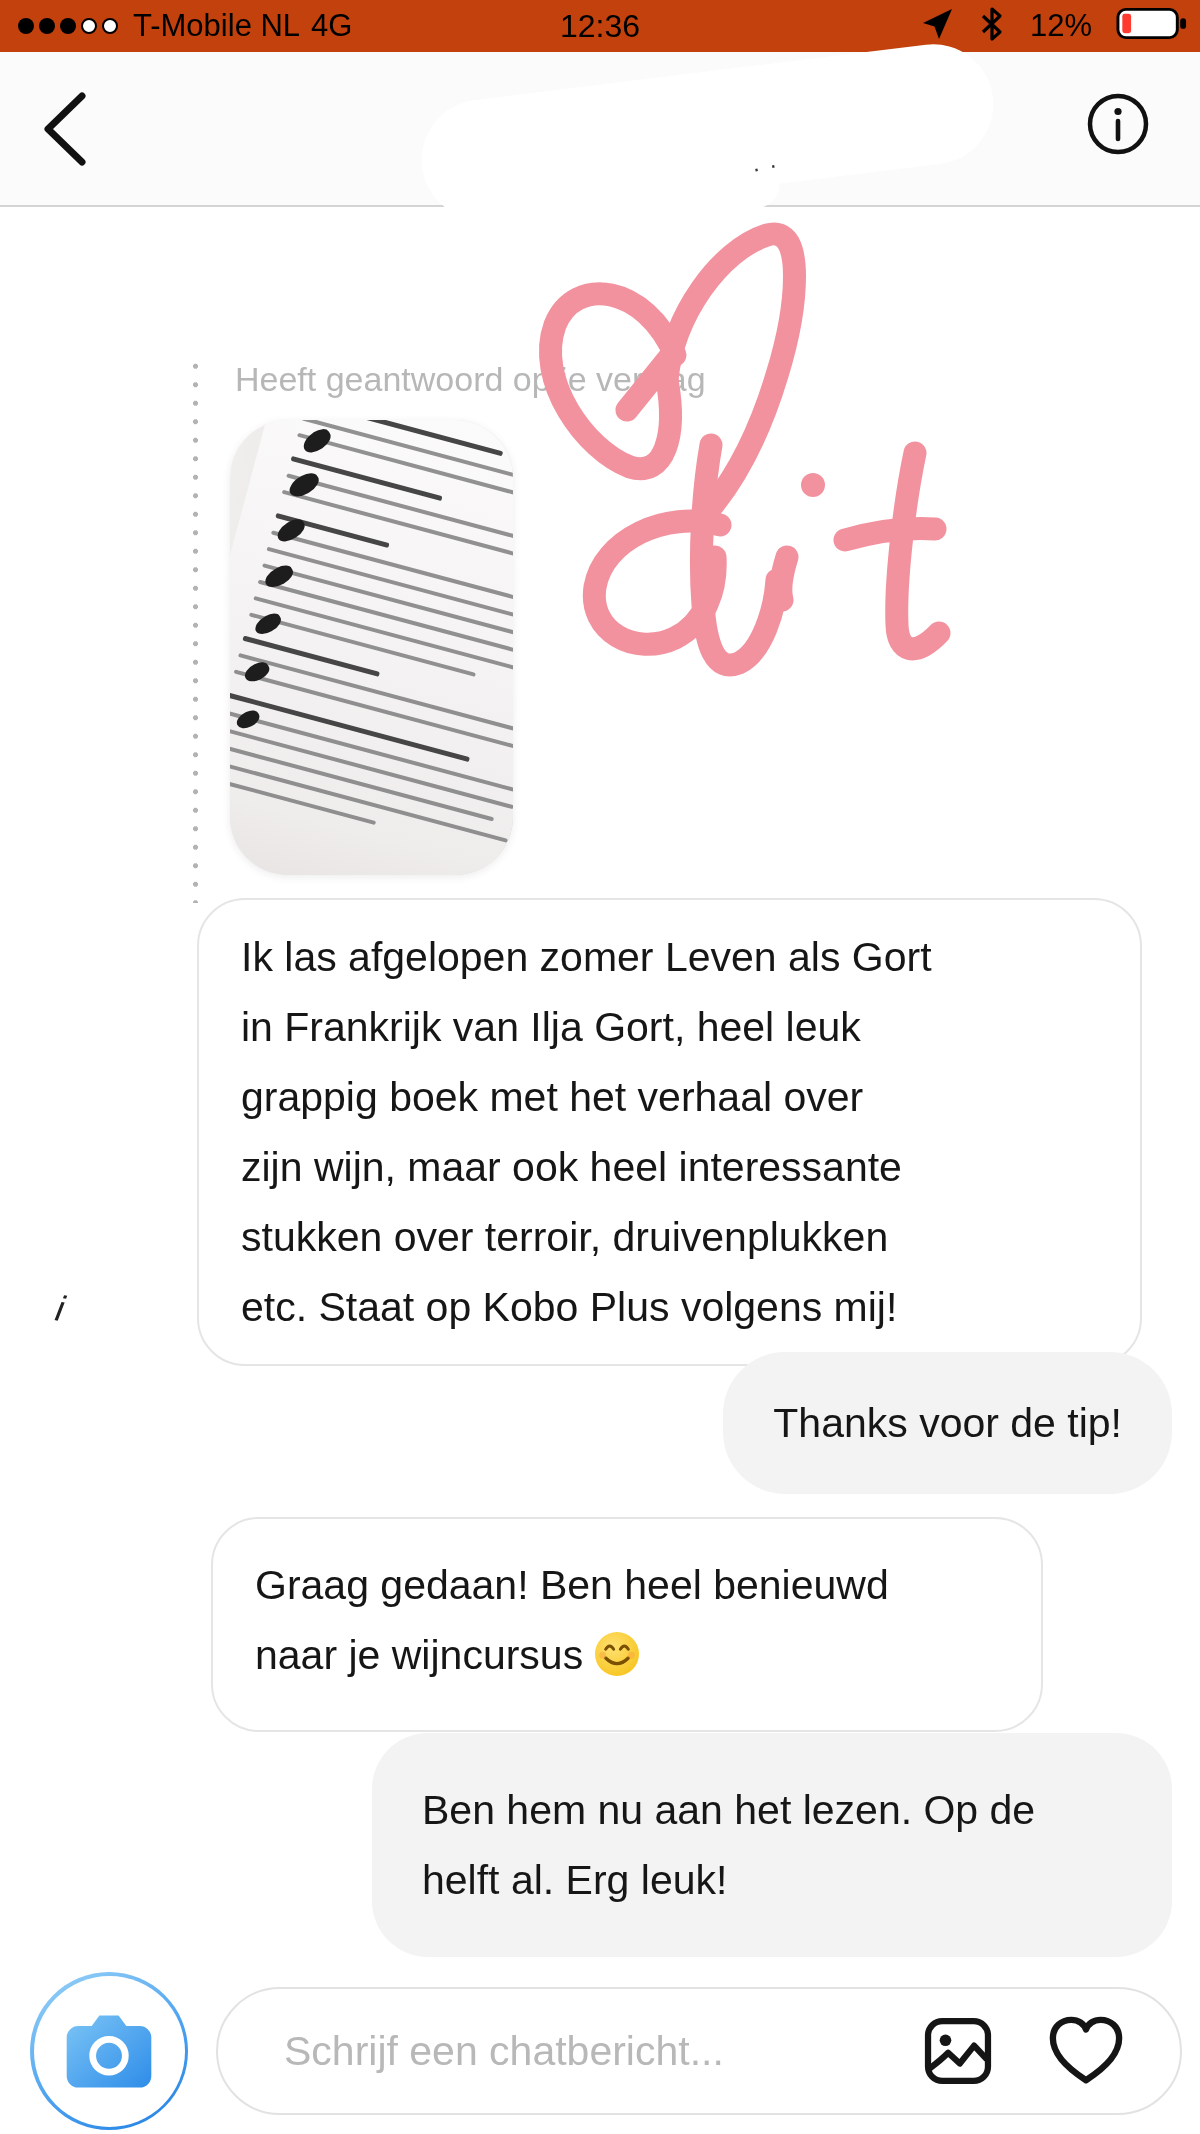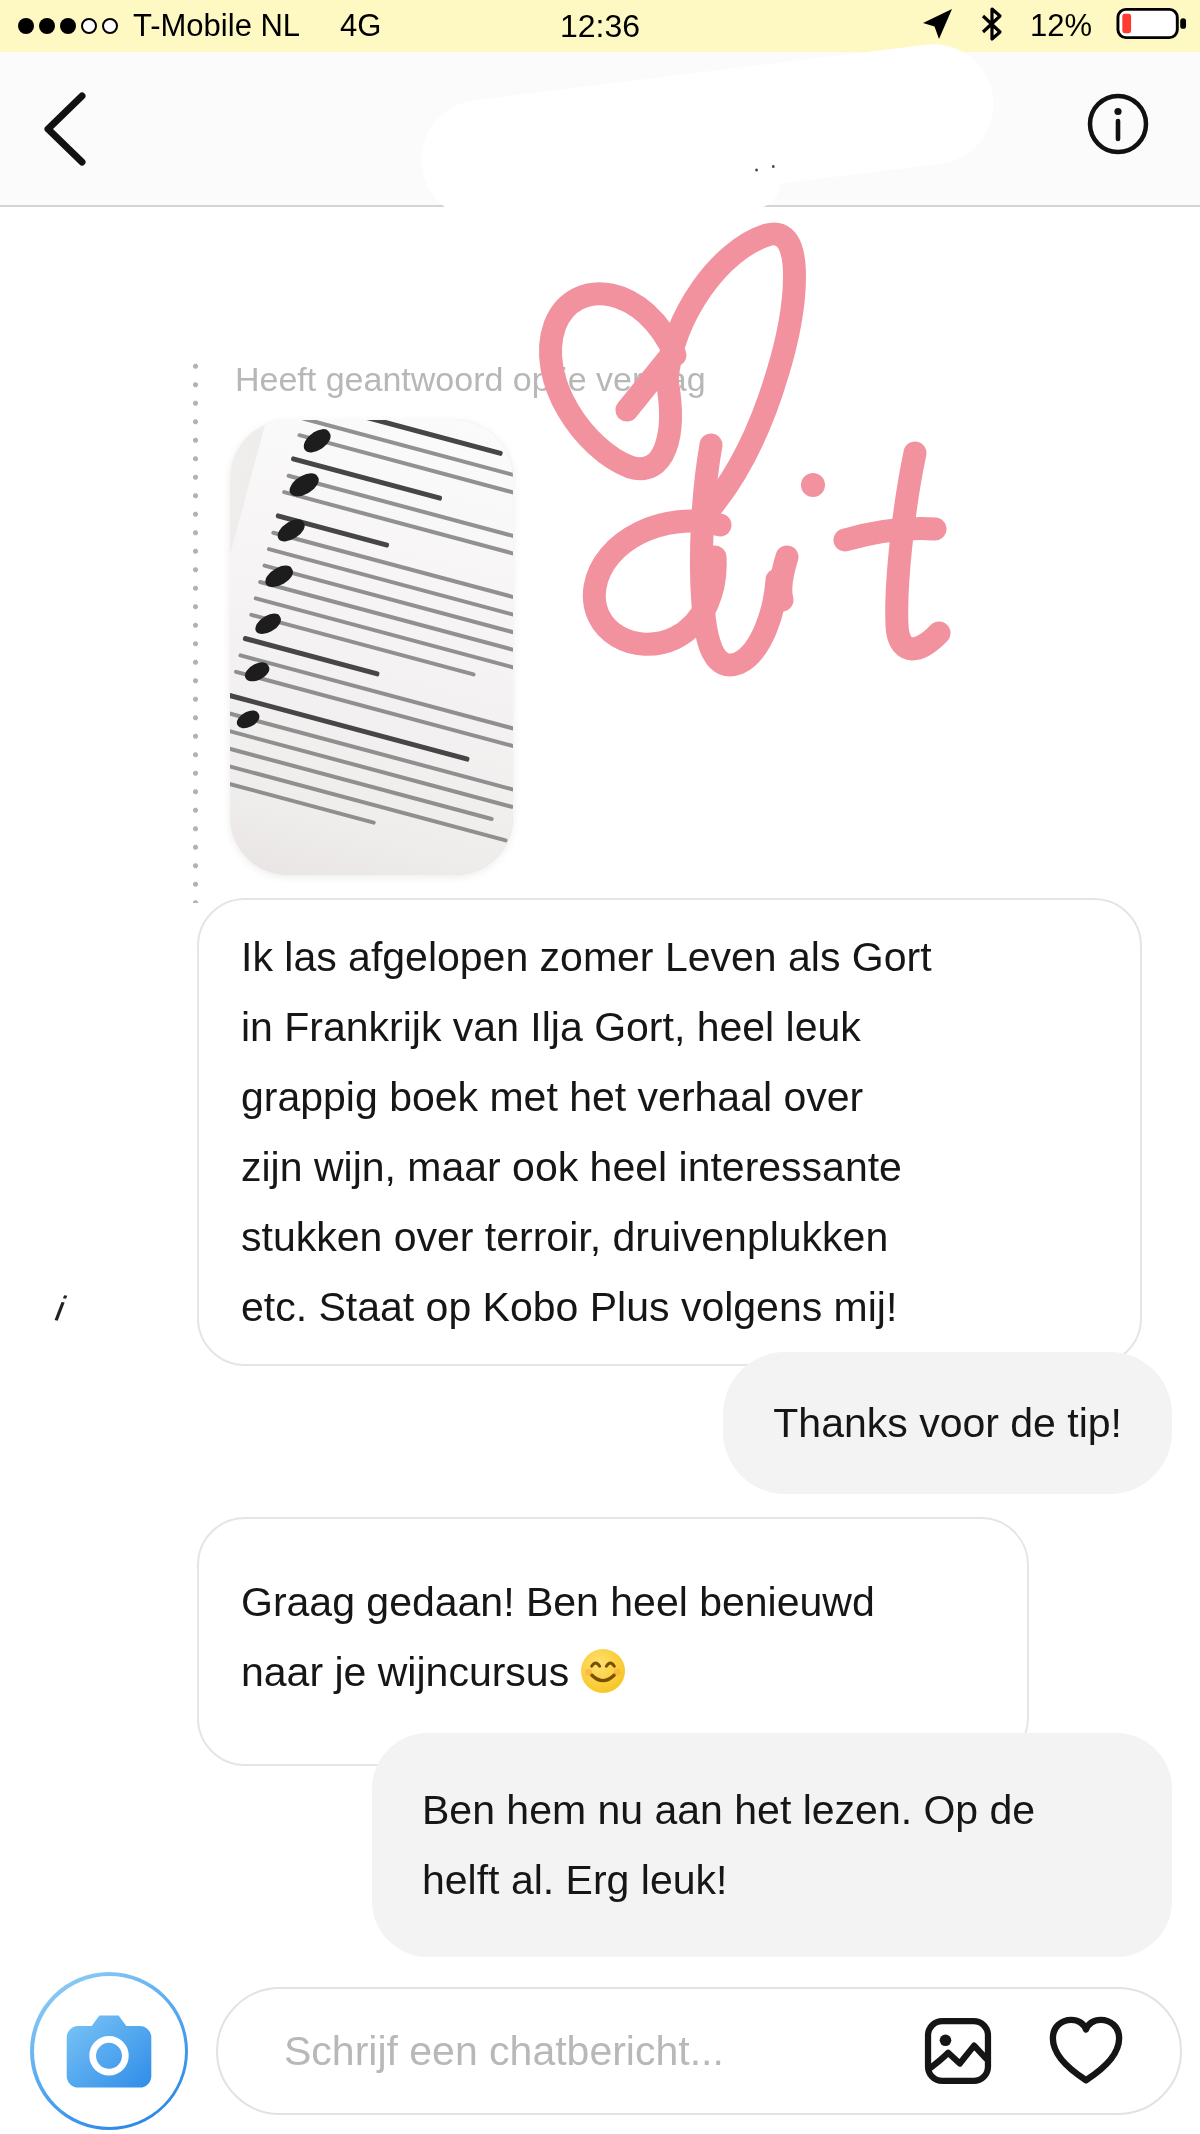--- a/index.html
+++ b/index.html
@@ -1,21 +1,21 @@
 <!DOCTYPE html>
 <html><head>
 <meta charset="utf-8">
 <style>
   html,body{margin:0;padding:0;background:#fff;}
   #screen{
     position:relative;width:1200px;height:2134px;background:#fff;overflow:hidden;
     font-family:"Liberation Sans","DejaVu Sans",sans-serif;color:#111;
   }
   
-  .statusbar{position:absolute;left:0;top:0;width:1200px;height:52px;background:#fef9c3;}
+  .statusbar{position:absolute;left:0;top:0;width:1200px;height:52px;background:#c2410c;}
   .sb-left{position:absolute;left:18px;top:0;height:52px;display:flex;align-items:center;gap:9px;}
   .sig{display:flex;gap:5px;align-items:center;margin-right:6px;}
   .sig i{width:16px;height:16px;border-radius:50%;display:block;}
   .sig .f{background:#000;}
   .sig .e{background:#fff;border:2px solid #000;box-sizing:border-box;}
   .sb-txt{font-size:31px;color:#000;}
   .sb-time{position:absolute;left:0;right:0;top:8px;text-align:center;font-size:32px;color:#000;}
   .sb-right{position:absolute;right:12px;top:0;height:52px;display:flex;align-items:center;gap:24px;}
   
   .navbar{position:absolute;left:0;top:52px;width:1200px;height:153px;background:#fbfbfb;border-bottom:2px solid #d4d4d4;}
@@ -43,21 +43,21 @@
   
   .art{position:absolute;left:515px;top:195px;width:700px;height:700px;pointer-events:none;}
   .stray{position:absolute;left:56px;top:1288px;font-size:36px;font-style:italic;color:#222;transform:rotate(10deg);}
   
   .bubble{position:absolute;box-sizing:border-box;font-size:41px;line-height:70px;color:#161616;}
   .bubble .msg-text{white-space:pre-line;}
   .received{background:#fff;border:2px solid #e5e5e5;border-radius:48px;}
   .sent{background:#f3f3f3;border-radius:62px;}
   .b1{left:197px;top:898px;width:945px;padding:22px 42px;}
   .b2{right:28px;top:1352px;padding:36px 50px;}
-  .b3{left:197px;top:1517px;width:832px;padding:48px 42px;}
+  .b3{left:211px;top:1517px;width:832px;padding:31px 42px;}
   .b4{right:28px;top:1733px;width:800px;padding:42px 50px;border-radius:56px;}
   .emoji{display:inline-block;vertical-align:-9px;margin-left:10px;}
   
   .cam-btn{position:absolute;left:30px;top:1972px;width:158px;height:158px;border-radius:50%;
     background:linear-gradient(150deg,#9bd4f8 0%,#4da2ef 55%,#1f7fe3 100%);cursor:pointer;}
   .cam-inner{position:absolute;left:3.5px;top:3.5px;width:151px;height:151px;border-radius:50%;background:#fff;
     display:flex;align-items:center;justify-content:center;}
   .field{position:absolute;left:216px;top:1987px;width:966px;height:128px;border:2px solid #e2e2e2;border-radius:64px;
     box-sizing:border-box;background:#fff;display:flex;align-items:center;padding:0 56px 0 64px;}
   .field input{flex:1;border:none;outline:none;font-family:inherit;font-size:41px;color:#15803d;background:transparent;min-width:0;}
@@ -73,21 +73,21 @@
   <div class="statusbar">
     <div class="sb-left">
       <span class="sig">
         <i class="f"></i>
           <i class="f"></i>
           <i class="f"></i>
           <i class="e"></i>
           <i class="e"></i>
       </span>
       <span class="sb-txt">T-Mobile NL</span>
-      <span class="sb-txt" style="margin-left:31px;">4G</span>
+      <span class="sb-txt" style="margin-left:2px;">4G</span>
     </div>
     <div class="sb-time">12:36</div>
     <div class="sb-right">
       <span>
         <svg width="34" height="34" viewBox="0 0 34 34">
             <path d="M3 16 L32 2 L19 32 L14.5 19.5 Z" fill="#000"></path>
           </svg>
       </span>
       <span>
         <svg width="28" height="38" viewBox="0 0 28 38">

